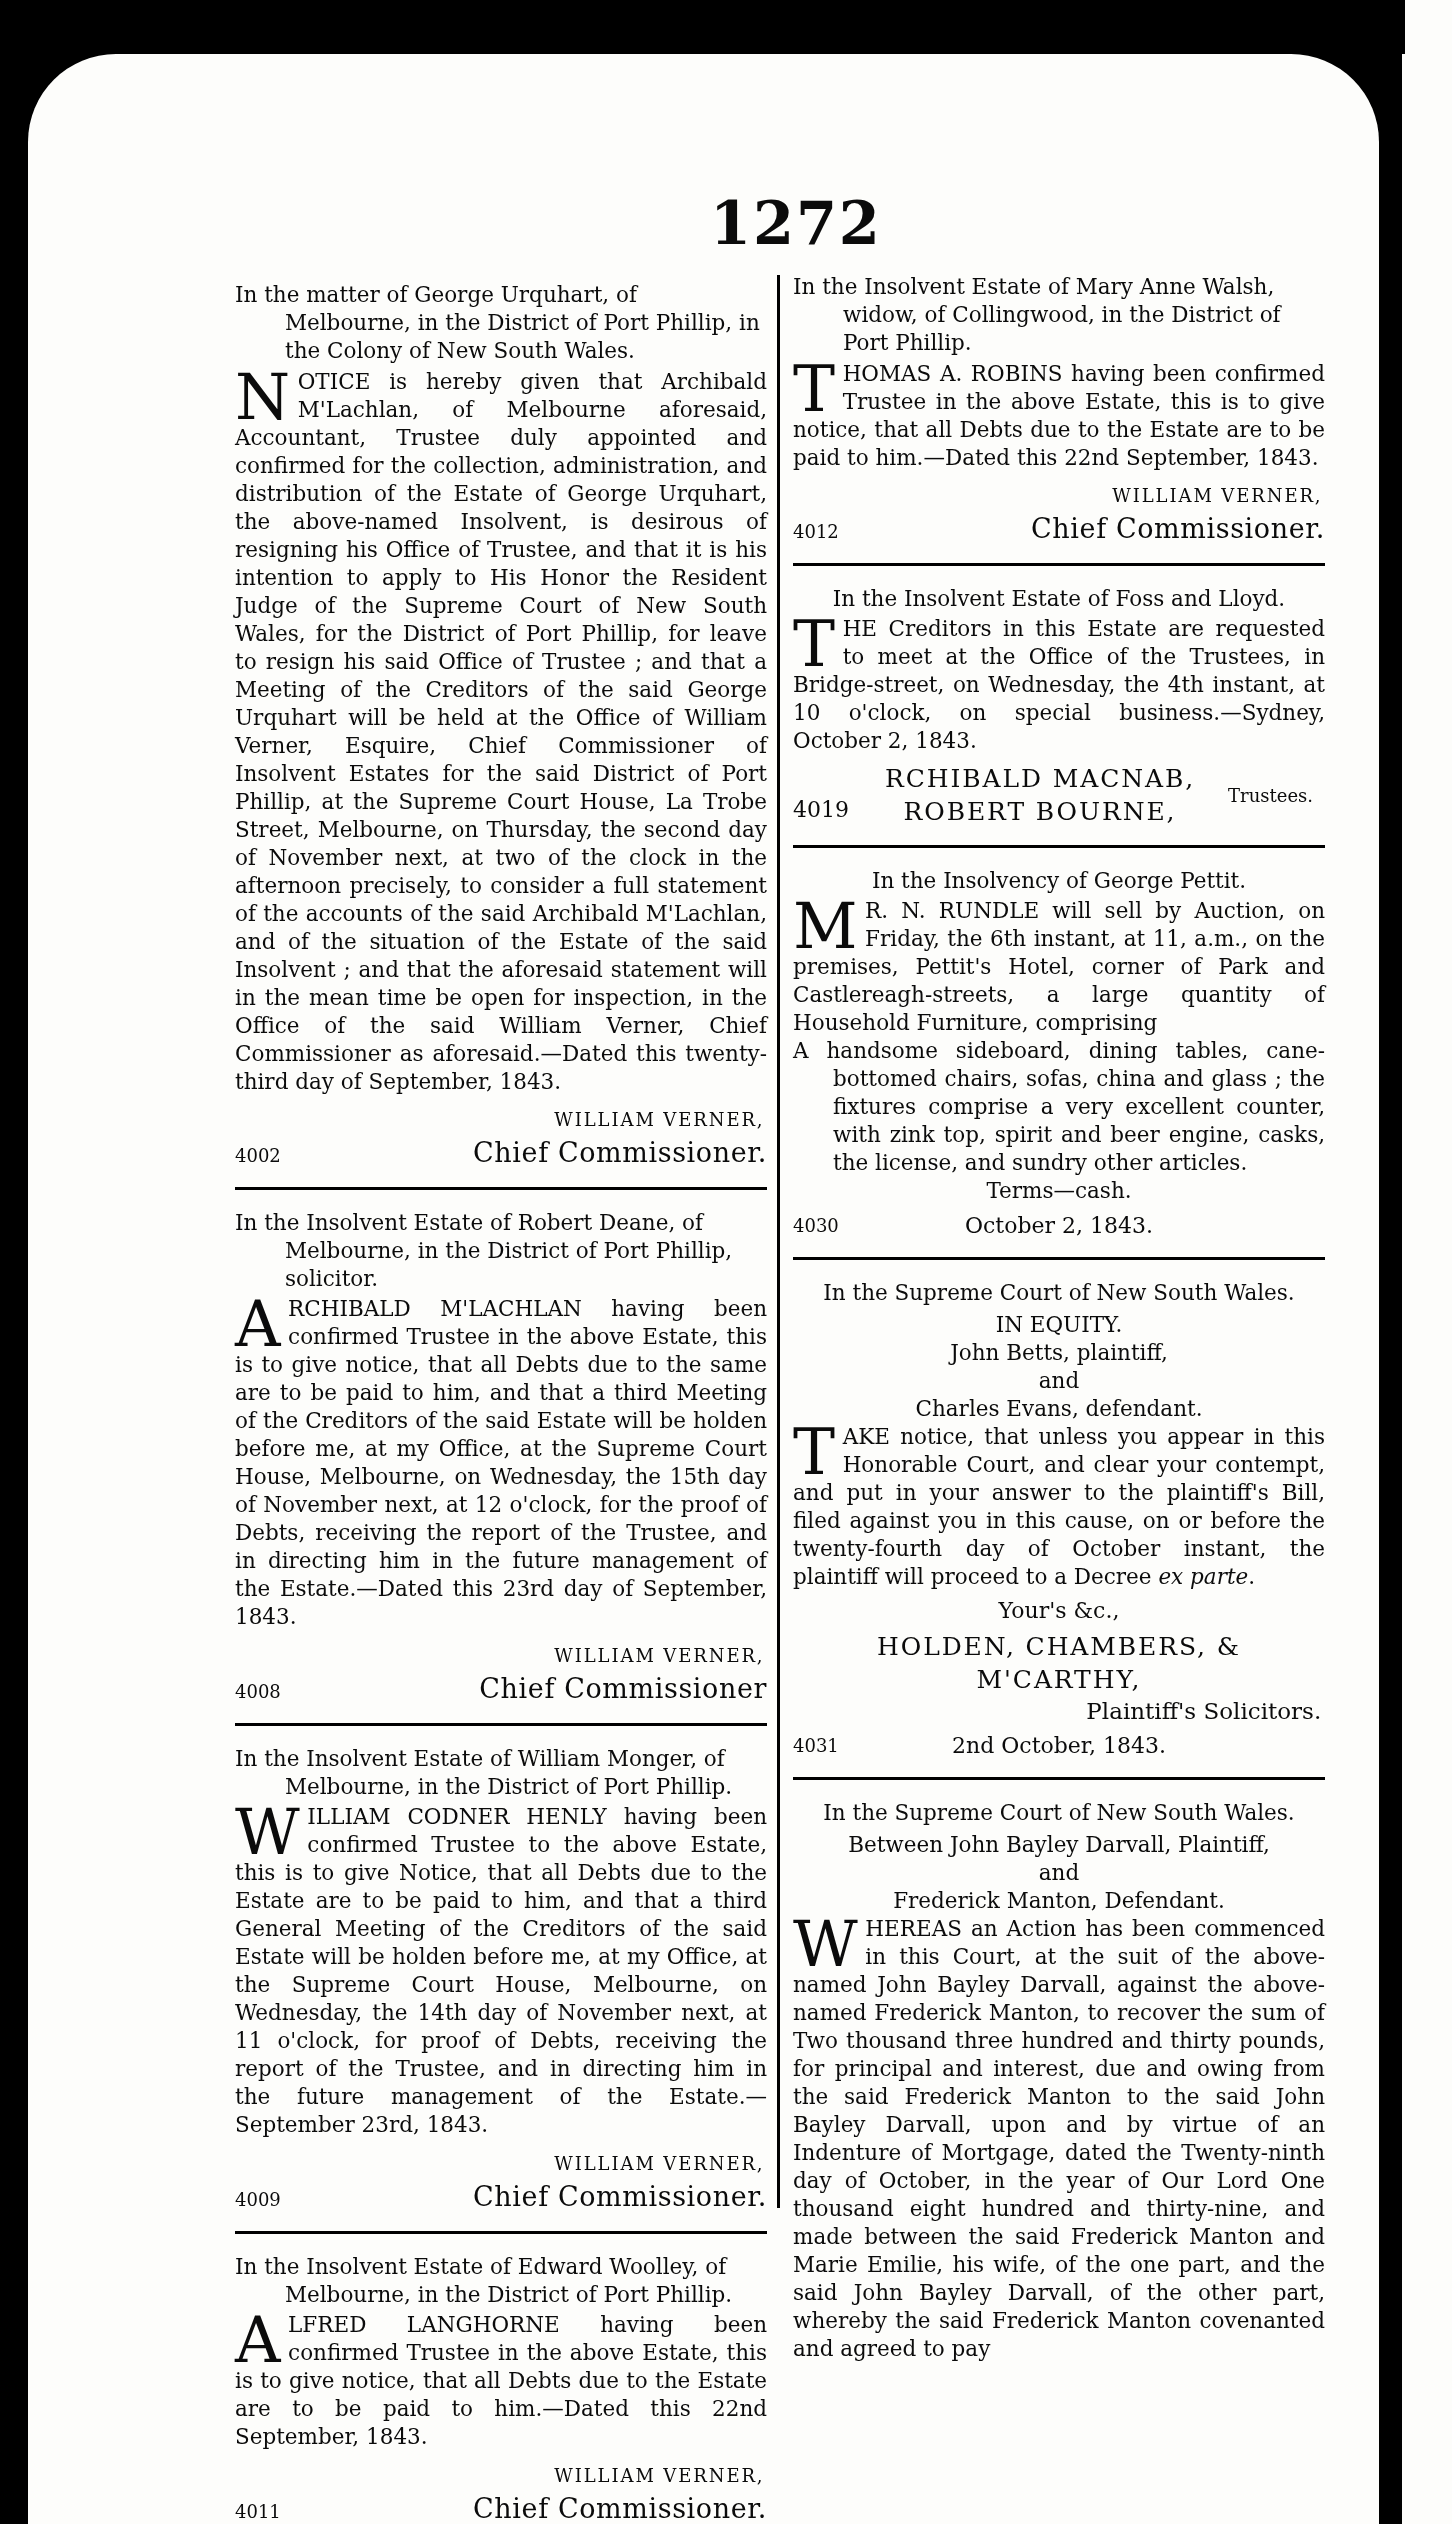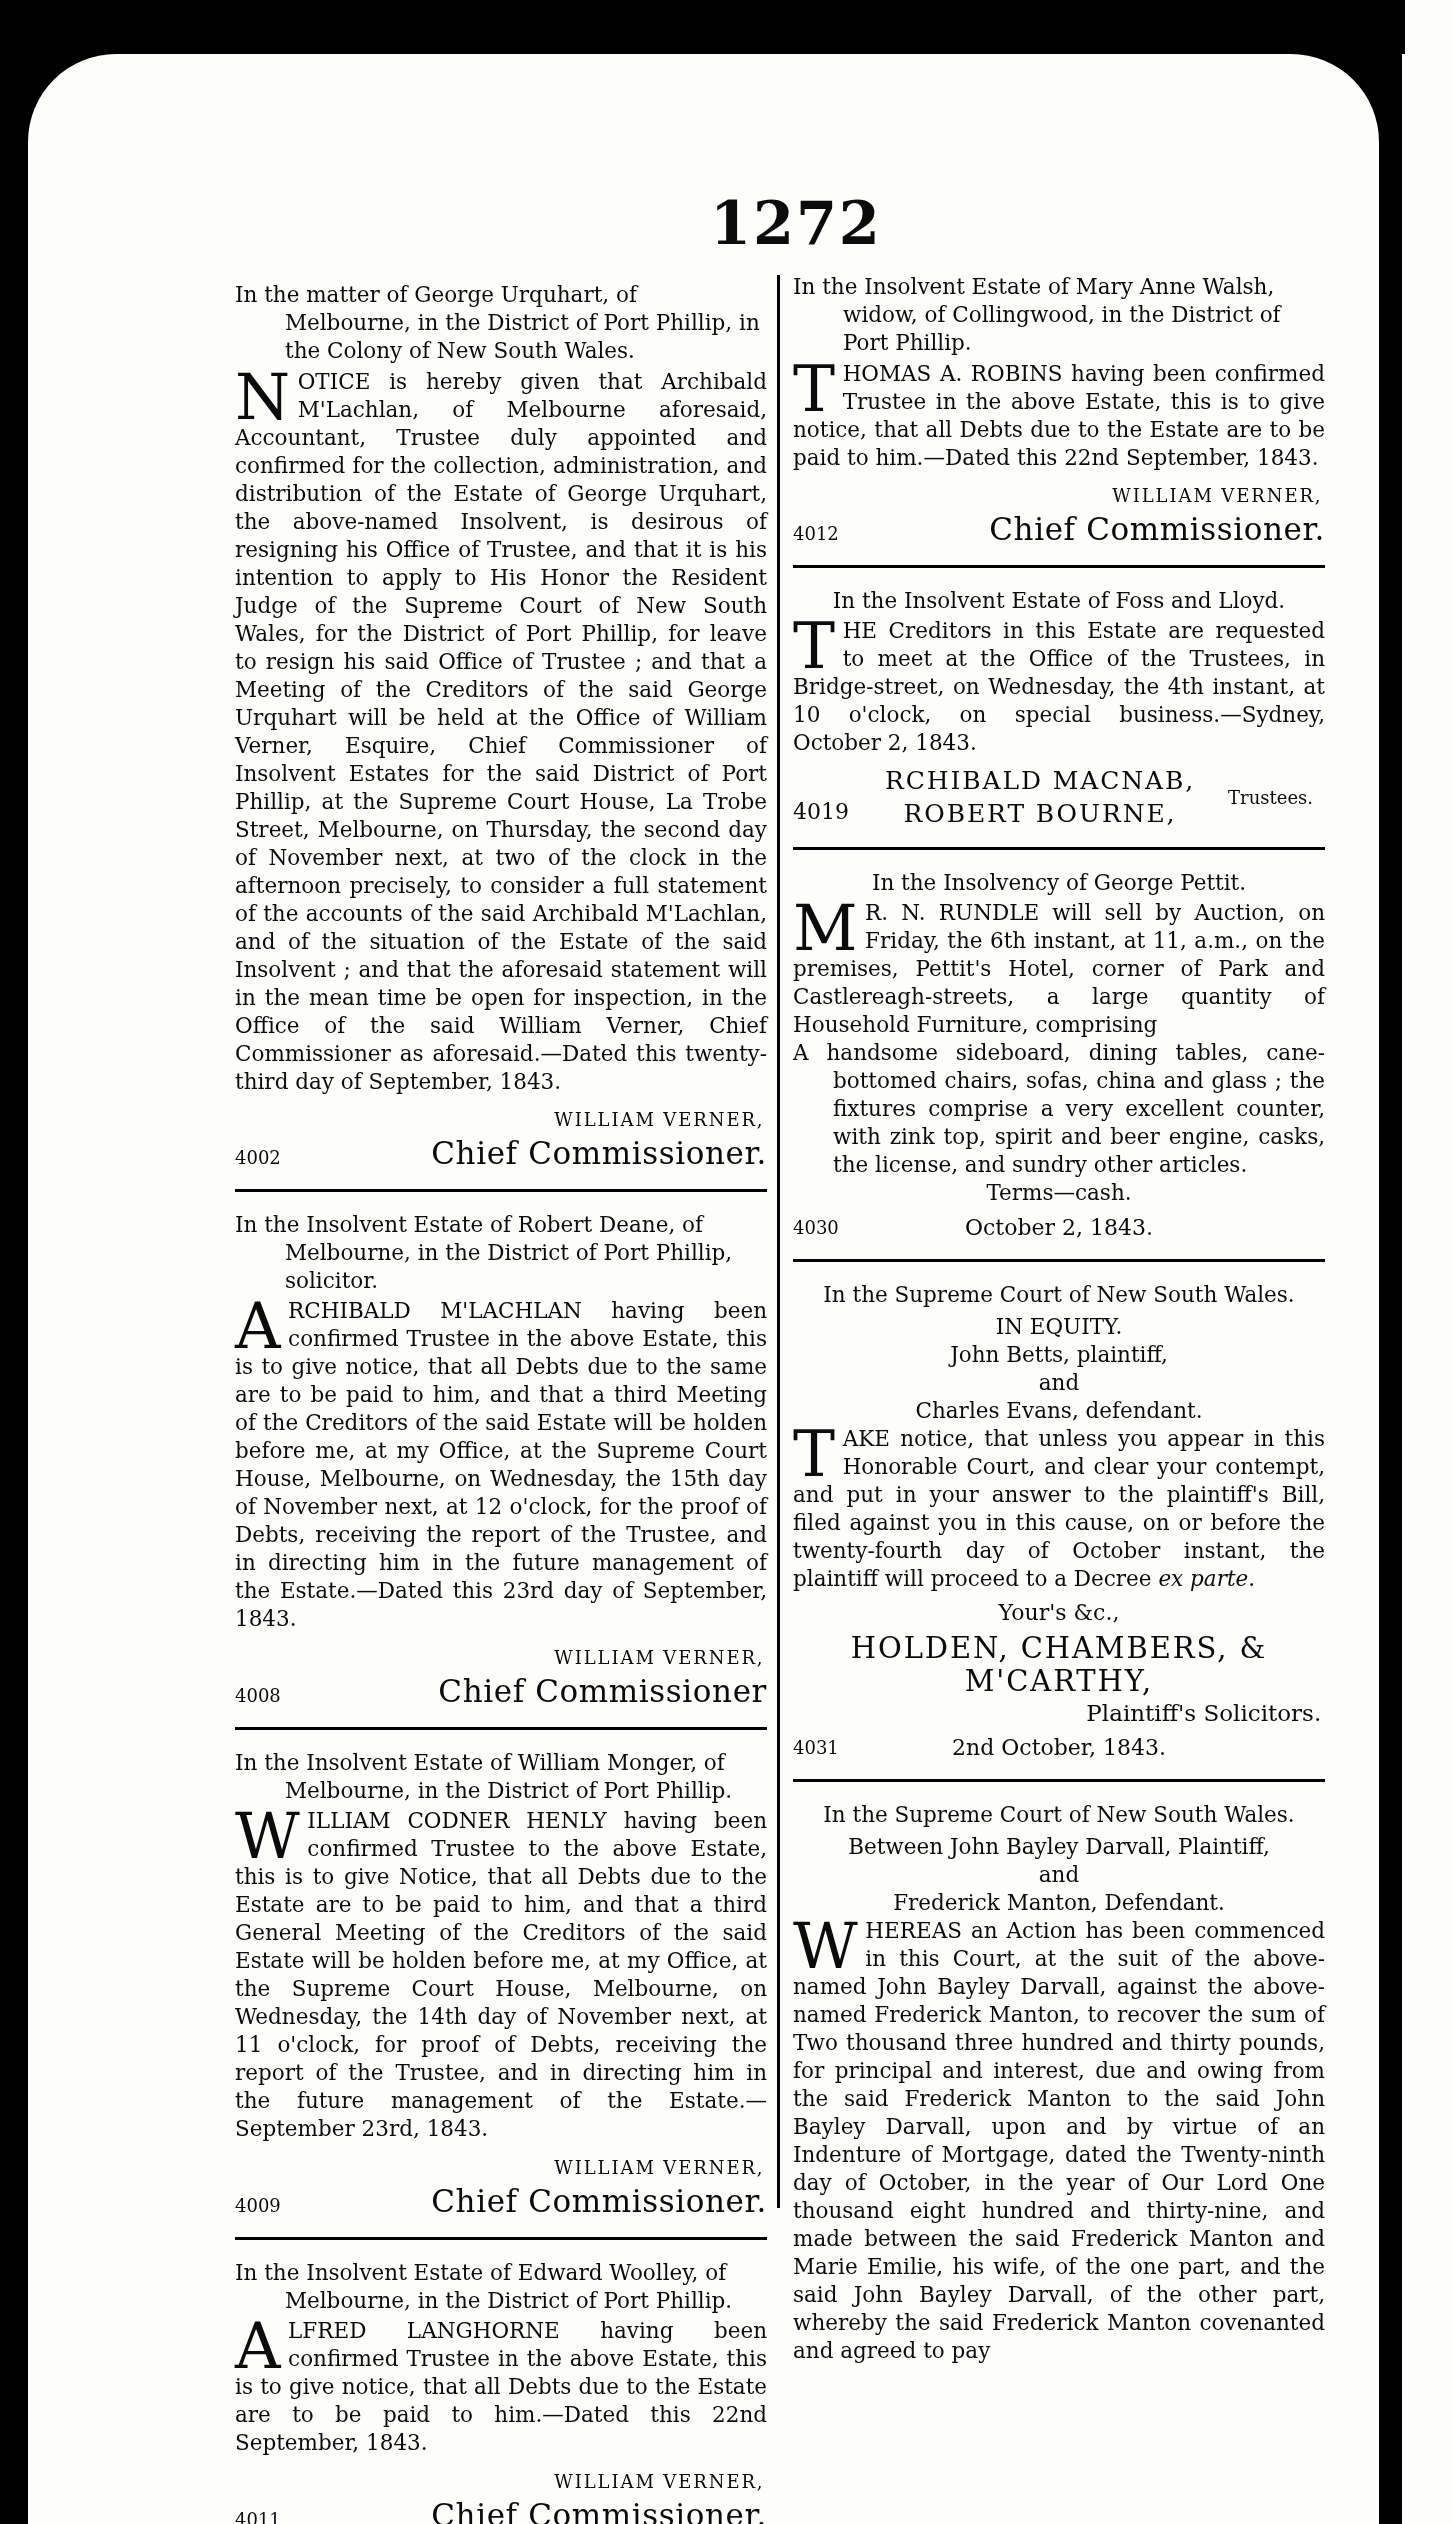--- a/index.html
+++ b/index.html
@@ -44,34 +44,34 @@
     font-size:63px;line-height:49px;
     padding:5px 7.6px 0 0;
   }
   .it{font-style:italic;}
   .sig-name{
     text-align:right;font-size:18px;line-height:32px;letter-spacing:1.9px;
     margin:8.8px 2.5px 0 0;
   }
   .sig-row{display:flex;justify-content:space-between;align-items:baseline;margin-top:2.5px;}
   .ref{font-size:18px;}
-  .role{font-size:31px;letter-spacing:0.6px;}
+  .role{font-size:27px;letter-spacing:0.6px;}
   .rule{border:none;height:3.2px;background:#000;margin:17px 0 19px 0;}
 
   .trustees-block{position:relative;padding:6.3px 114px 0 76px;text-align:center;}
   .trustee-name{margin:0;font-size:25px;line-height:33px;letter-spacing:1.9px;}
   .trustees-label{
     position:absolute;right:12px;top:56%;transform:translateY(-50%);
     font-size:18px;
   }
   .ref-bottom-left{position:absolute;left:0;bottom:3.8px;font-size:22px;}
 
   .date-row{position:relative;text-align:center;margin-top:6.3px;font-size:22px;}
   .date-row .ref{position:absolute;left:0;bottom:0;}
-  .firm{text-align:center;font-size:29px;letter-spacing:1.9px;line-height:33px;margin:5px 0 0 0;}
+  .firm{text-align:center;font-size:25px;letter-spacing:1.9px;line-height:33px;margin:5px 0 0 0;}
   .firm-role{text-align:right;font-size:23px;margin:1.3px 3.8px 0 0;}
   .closing{text-align:center;margin:6.3px 0 0 0;font-size:22px;}
 </style>
 </head>
 <body>
 
 <div class="page">
 
   <div class="scan-top"></div>
   <div class="scan-left"></div>

